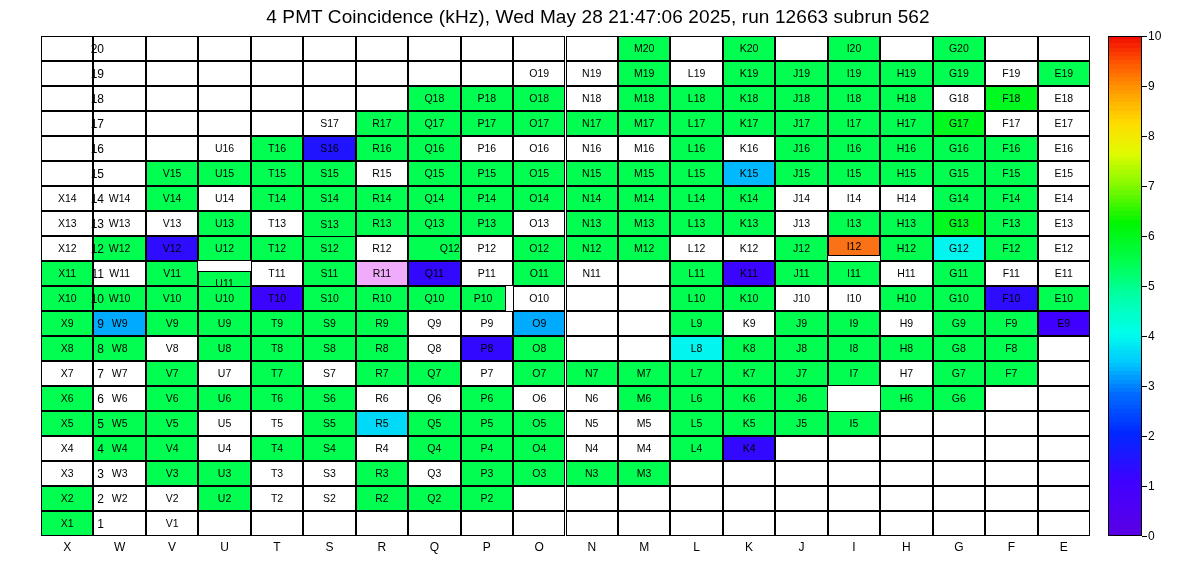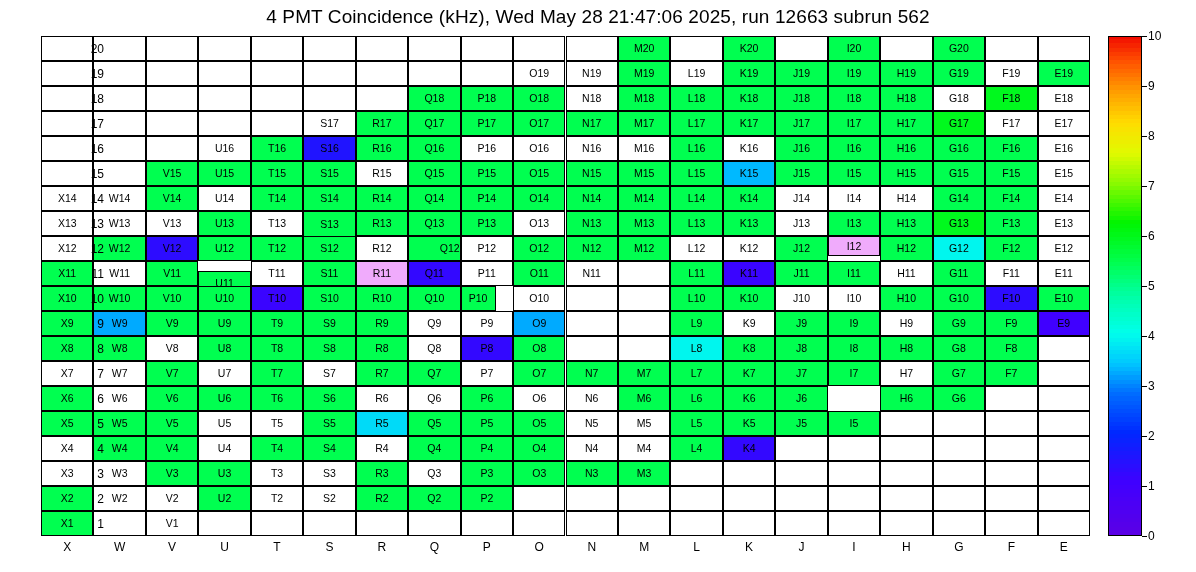--- a/index.html
+++ b/index.html
@@ -521,21 +521,21 @@
         </div>
         <div class="cell" style="left: 629.4px; top: 200px; width: 52.45px; height: 25px; background: rgb(255, 255, 255);">
           <span>L12</span>
         </div>
         <div class="cell" style="left: 681.85px; top: 200px; width: 52.45px; height: 25px; background: rgb(255, 255, 255);">
           <span>K12</span>
         </div>
         <div class="cell" style="left: 734.3px; top: 200px; width: 52.45px; height: 25px; background: rgb(0, 255, 80);">
           <span>J12</span>
         </div>
-        <div class="cell" style="left: 786.75px; top: 200px; width: 52.45px; height: 20px; background: #f0abfc;">
+        <div class="cell" style="left: 786.75px; top: 200px; width: 52.45px; height: 20px; background: #f97316;">
           <span>I12</span>
         </div>
         <div class="cell" style="left: 839.2px; top: 200px; width: 52.45px; height: 25px; background: rgb(0, 255, 80);">
           <span>H12</span>
         </div>
         <div class="cell" style="left: 891.65px; top: 200px; width: 52.45px; height: 25px; background: rgb(0, 246, 238);">
           <span>G12</span>
         </div>
         <div class="cell" style="left: 944.1px; top: 200px; width: 52.45px; height: 25px; background: rgb(0, 255, 80);">
           <span>F12</span>
@@ -618,21 +618,21 @@
         </div>
         <div class="cell" style="left: 262.25px; top: 250px; width: 52.45px; height: 25px; background: rgb(0, 255, 80);">
           <span>S10</span>
         </div>
         <div class="cell" style="left: 314.7px; top: 250px; width: 52.45px; height: 25px; background: rgb(0, 255, 80);">
           <span>R10</span>
         </div>
         <div class="cell" style="left: 367.15px; top: 250px; width: 52.45px; height: 25px; background: rgb(0, 255, 80);">
           <span>Q10</span>
         </div>
-        <div class="cell" style="left: 419.6px; top: 250px; width: 35px; height: 25px; background: rgb(0, 255, 80);">
+        <div class="cell" style="left: 419.6px; top: 250px; width: 45px; height: 25px; background: rgb(0, 255, 80);">
           <span>P10</span>
         </div>
         <div class="cell" style="left: 472.05px; top: 250px; width: 52.45px; height: 25px; background: rgb(255, 255, 255);">
           <span>O10</span>
         </div>
         <div class="cell" style="left: 524.5px; top: 250px; width: 52.45px; height: 25px; background: rgb(255, 255, 255);"></div>
         <div class="cell" style="left: 576.95px; top: 250px; width: 52.45px; height: 25px; background: rgb(255, 255, 255);"></div>
         <div class="cell" style="left: 629.4px; top: 250px; width: 52.45px; height: 25px; background: rgb(0, 255, 80);">
           <span>L10</span>
         </div>

